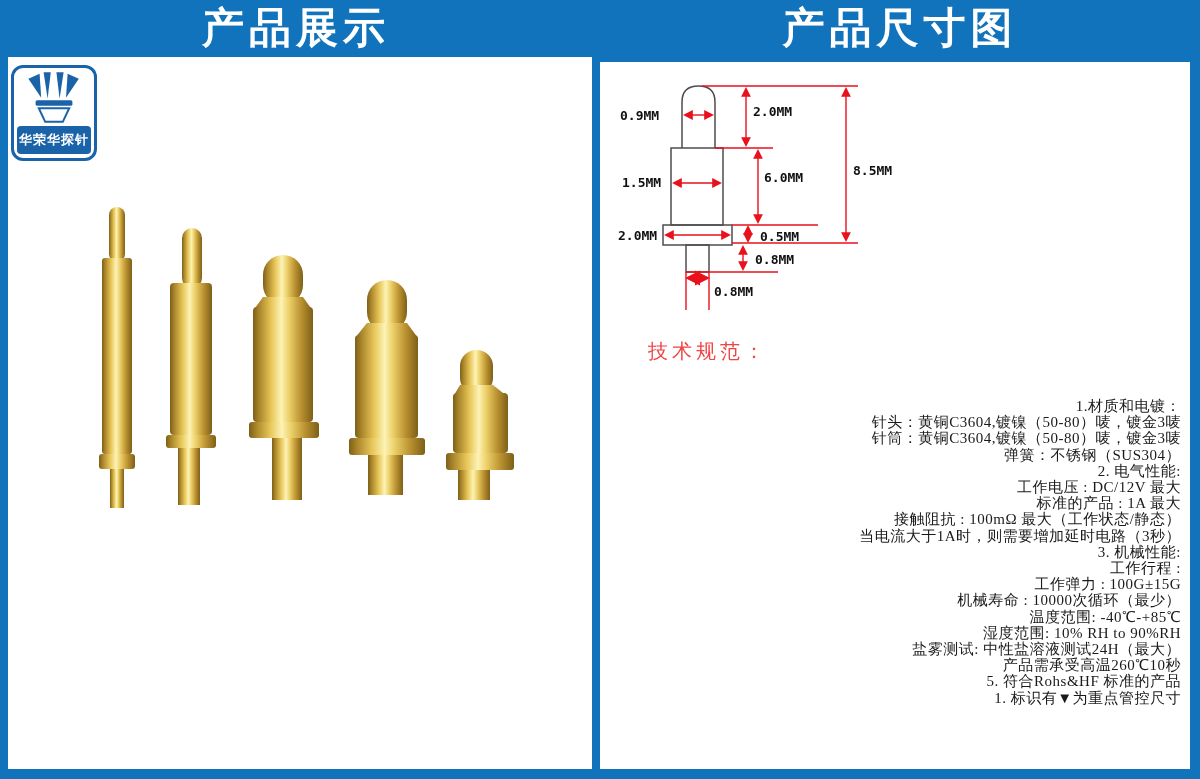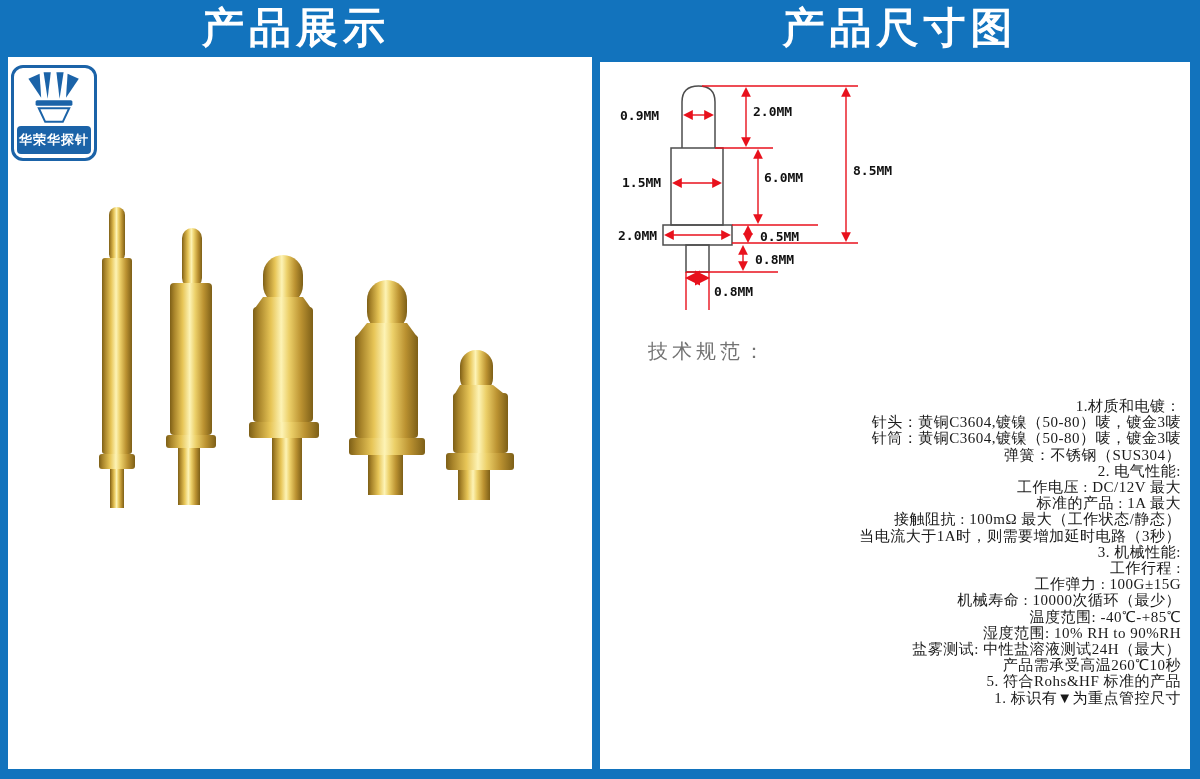--- a/index.html
+++ b/index.html
@@ -40,21 +40,21 @@
   .pins-svg { position:absolute; left:0; top:0; width:584px; height:712px; }
   
   .diagram-svg { position:absolute; left:10px; top:13px; width:300px; height:240px; }
   .dim-label {
     font-family:"DejaVu Sans Mono", monospace; font-weight:bold;
     font-size:13px; fill:#111111;
   }
   .spec-title {
     position:absolute; left:48px; top:276px;
     font-family:Liberation Sans, sans-serif; font-size:20px; letter-spacing:4px;
-    color:#737373;
+    color:#ef4444;
   }
   .spec-lines {
     position:absolute; left:36px; top:336px; width:545px;
     font-family:"Liberation Serif", serif; font-size:15px; line-height:16.2px;
     color:#1a1a1a; letter-spacing:0.5px;
   }
   .spec-line { white-space:pre; }
 </style>
 </head>
 <body>

